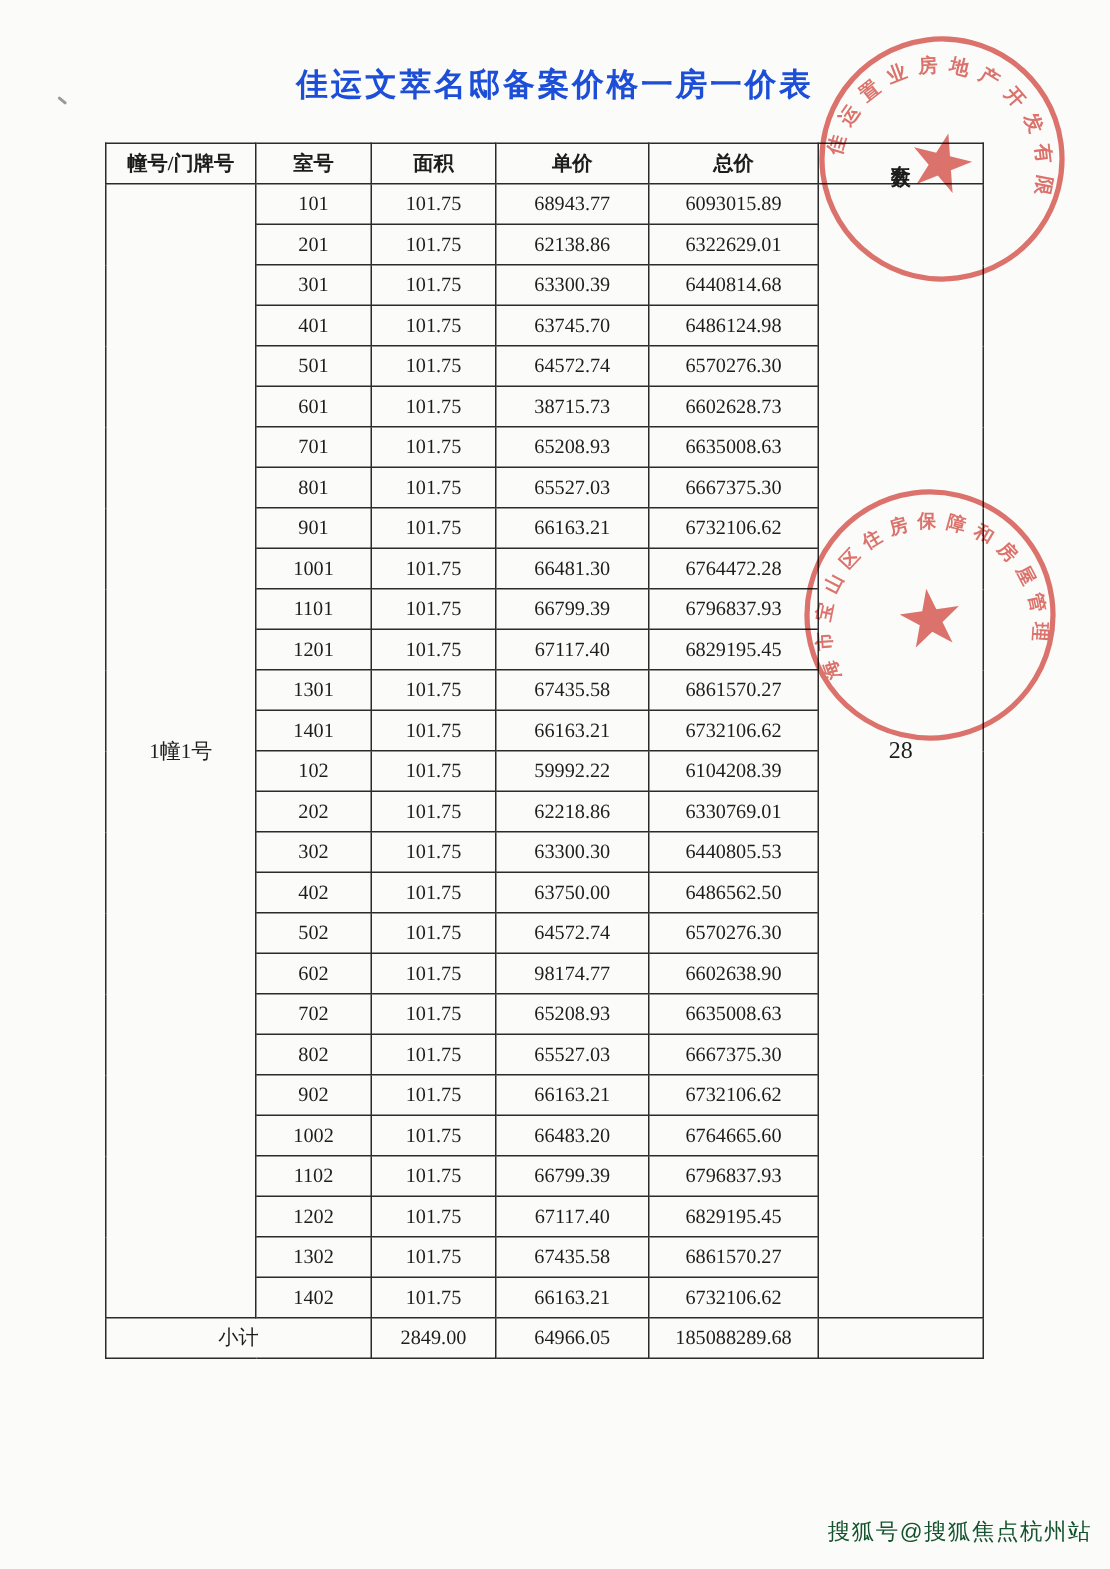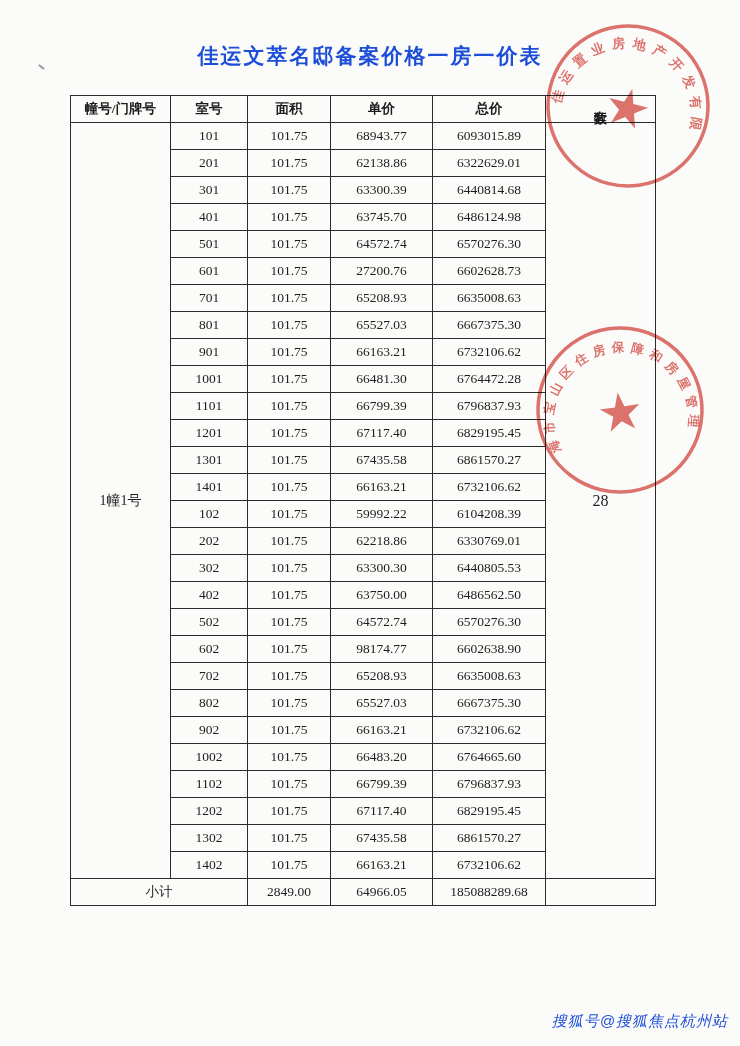--- a/index.html
+++ b/index.html
@@ -80,24 +80,23 @@
   .stamp-1 { left: 538px; top: 16px; transform: rotate(14deg); }
   .stamp-2 { left: 530px; top: 320px; transform: rotate(-8deg); }
   .stamp-ring { fill: none; stroke: currentColor; stroke-width: 3.5; }
   .stamp-star { fill: currentColor; font-size: 52px; font-family: "DejaVu Sans", sans-serif; }
   .stamp-text { fill: currentColor; font-size: 13px; letter-spacing: 7px; font-weight: bold; }
   .stamp-2 .stamp-text { letter-spacing: 6px; font-size: 12.5px; }
   .watermark {
     position: absolute;
     right: 12px; top: 1012px;
     font-size: 15px;
-    color: #1d4ed8;
+    color: #14532d;
     font-family: "Liberation Sans", "DejaVu Sans", sans-serif;
     letter-spacing: 1px;
-    font-style: italic;
   }
 </style>
 </head>
 <body>
 
 <div class="page-title">佳运文萃名邸备案价格一房一价表</div>
 <div class="scan-artifact"></div>
 
 <table class="price-table">
   <colgroup>
@@ -149,21 +148,21 @@
       </tr>
       <tr>
         <td>501</td>
         <td>101.75</td>
         <td>64572.74</td>
         <td>6570276.30</td>
       </tr>
       <tr>
         <td>601</td>
         <td>101.75</td>
-        <td>27200.76</td>
+        <td>38715.73</td>
         <td>6602628.73</td>
       </tr>
       <tr>
         <td>701</td>
         <td>101.75</td>
         <td>65208.93</td>
         <td>6635008.63</td>
       </tr>
       <tr>
         <td>801</td>

